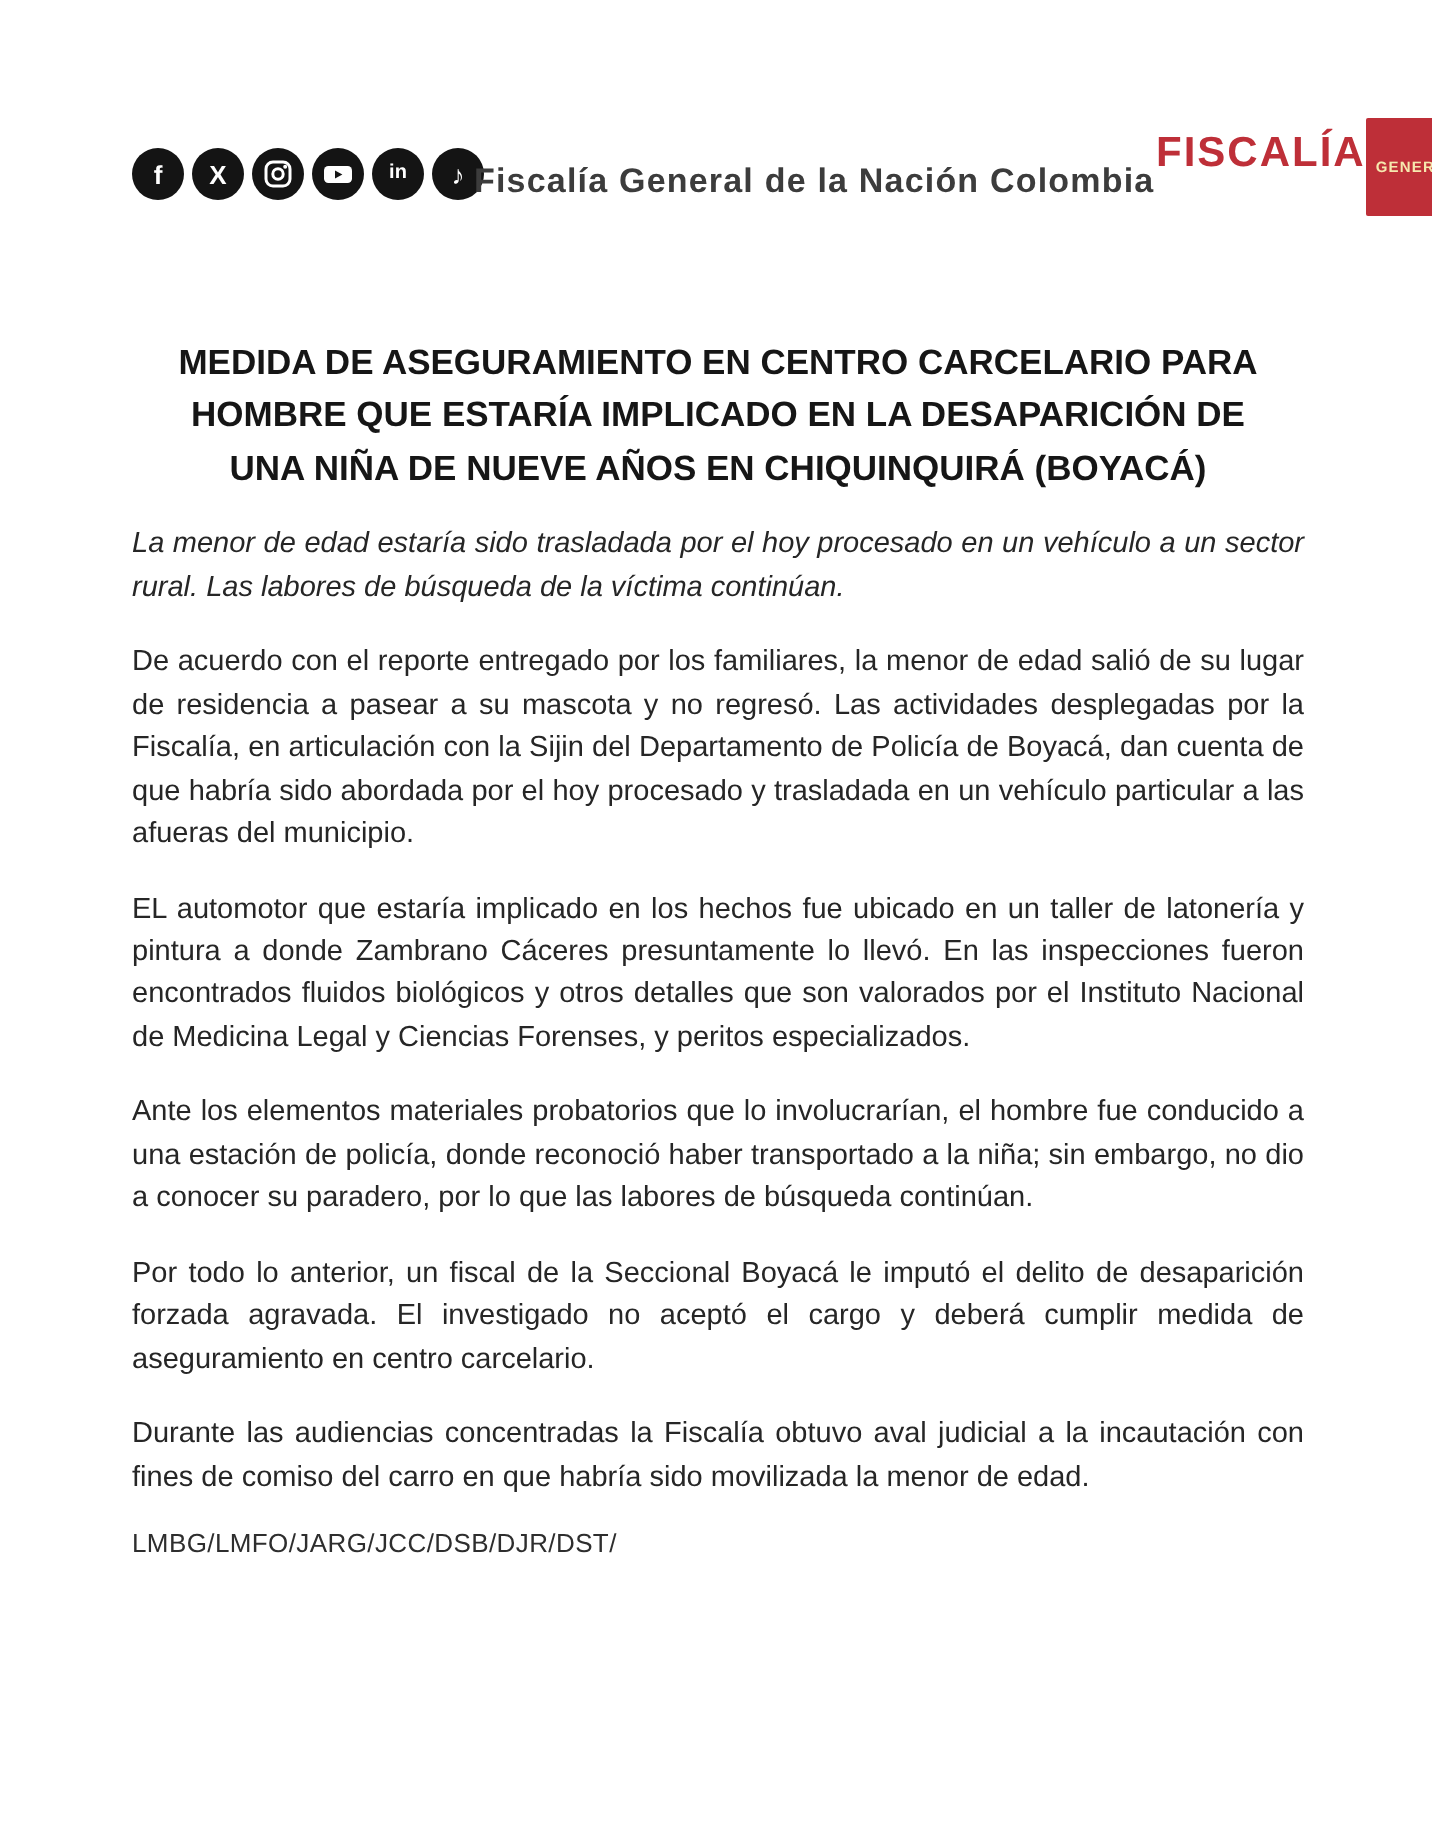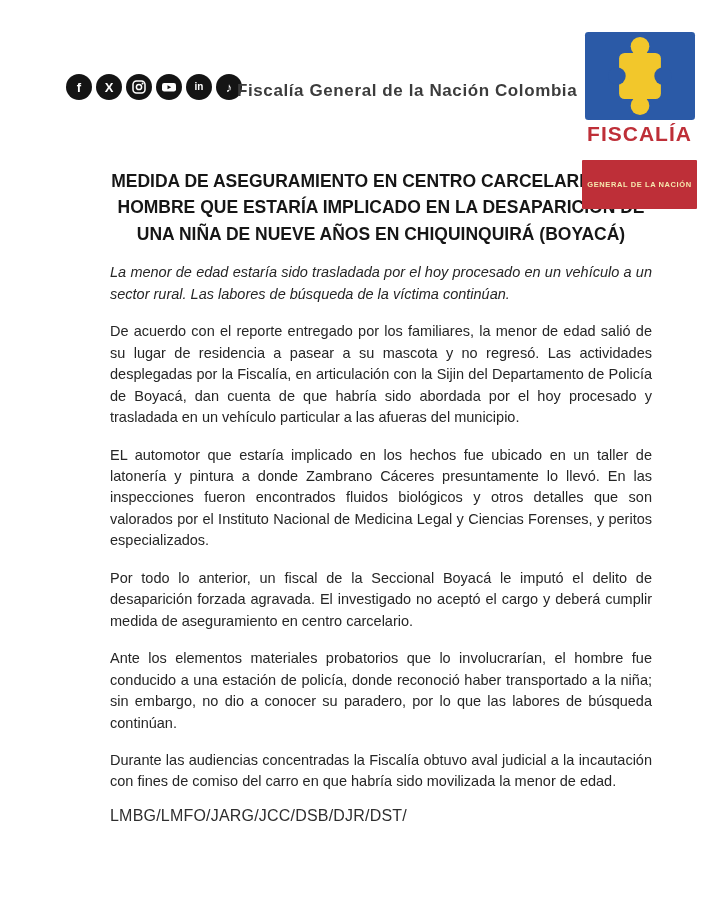--- a/index.html
+++ b/index.html
@@ -34,52 +34,52 @@
   }
   .social-icon .glyph{font-size:13px;line-height:1;}
   .social-icon .glyph.small{font-size:10px;}
   .brand-text{
     position:absolute;left:237px;top:81px;
     font-size:17px;font-weight:bold;color:#3c3c3c;letter-spacing:0.6px;
     white-space:nowrap;
   }
   .logo{
     position:absolute;right:15px;top:32px;width:123px;
-    display:flex;flex-direction:column;align-items:center;
+    display:flex;flex-direction:row;align-items:center;
   }
   .logo-square{width:112px;height:88px;display:block;}
   .logo-wordmark{
     font-size:21px;font-weight:bold;color:var(--logo-red);
     letter-spacing:1px;line-height:1.1;margin-top:2px;
     font-family:"Liberation Sans","DejaVu Sans",sans-serif;
   }
   .logo-banner{
     background:var(--logo-red);color:#F6E8AE;
     font-size:7.5px;font-weight:bold;letter-spacing:0.6px;
     padding:20px 5px;margin-top:15px;white-space:nowrap;border-radius:1px;
   }
 
   
-  .article{padding:0 64px 0 66px;margin-left:44px;}
+  .article{padding:0 64px 0 66px;}
   .article-title{
     font-size:17.5px;font-weight:bold;color:#161616;
     text-align:center;line-height:1.5;
     max-width:566px;margin:6px auto 0 auto;
   }
   .lede{
     font-style:italic;font-size:14.5px;line-height:1.5;
     text-align:justify;margin-top:15px;
   }
   .dateline{font-size:14.5px;margin-top:17px;}
   .body-paragraph{
     font-size:14.5px;line-height:1.48;text-align:justify;
     margin-top:16px;
   }
   .signature-code{
-    font-size:16px;margin-top:14px;color:#2e2e2e;letter-spacing:0.2px;
+    font-size:13px;margin-top:14px;color:#2e2e2e;letter-spacing:0.2px;
   }
 </style>
 </head>
 <body>
 
 <div class="page">
 
   <div class="header">
 
     <div class="social-row">
@@ -133,21 +133,21 @@
 
   <div class="article">
 
     <h1 class="article-title">MEDIDA DE ASEGURAMIENTO EN CENTRO CARCELARIO PARA HOMBRE QUE ESTARÍA IMPLICADO EN LA DESAPARICIÓN DE UNA NIÑA DE NUEVE AÑOS EN CHIQUINQUIRÁ (BOYACÁ)</h1>
 
     <p class="lede">La menor de edad estaría sido trasladada por el hoy procesado en un vehículo a un sector rural. Las labores de búsqueda de la víctima continúan.</p>
 
 
     <p class="body-paragraph">De acuerdo con el reporte entregado por los familiares, la menor de edad salió de su lugar de residencia a pasear a su mascota y no regresó. Las actividades desplegadas por la Fiscalía, en articulación con la Sijin del Departamento de Policía de Boyacá, dan cuenta de que habría sido abordada por el hoy procesado y trasladada en un vehículo particular a las afueras del municipio.</p>
     <p class="body-paragraph">EL automotor que estaría implicado en los hechos fue ubicado en un taller de latonería y pintura a donde Zambrano Cáceres presuntamente lo llevó. En las inspecciones fueron encontrados fluidos biológicos y otros detalles que son valorados por el Instituto Nacional de Medicina Legal y Ciencias Forenses, y peritos especializados.</p>
+    <p class="body-paragraph">Ante los elementos materiales probatorios que lo involucrarían, el hombre fue conducido a una estación de policía, donde reconoció haber transportado a la niña; sin embargo, no dio a conocer su paradero, por lo que las labores de búsqueda continúan.</p>
     <p class="body-paragraph">Por todo lo anterior, un fiscal de la Seccional Boyacá le imputó el delito de desaparición forzada agravada. El investigado no aceptó el cargo y deberá cumplir medida de aseguramiento en centro carcelario.</p>
-    <p class="body-paragraph">Ante los elementos materiales probatorios que lo involucrarían, el hombre fue conducido a una estación de policía, donde reconoció haber transportado a la niña; sin embargo, no dio a conocer su paradero, por lo que las labores de búsqueda continúan.</p>
     <p class="body-paragraph">Durante las audiencias concentradas la Fiscalía obtuvo aval judicial a la incautación con fines de comiso del carro en que habría sido movilizada la menor de edad.</p>
 
     <p class="signature-code">LMBG/LMFO/JARG/JCC/DSB/DJR/DST/</p>
 
   </div>
 
 </div>
 
 </body></html>

